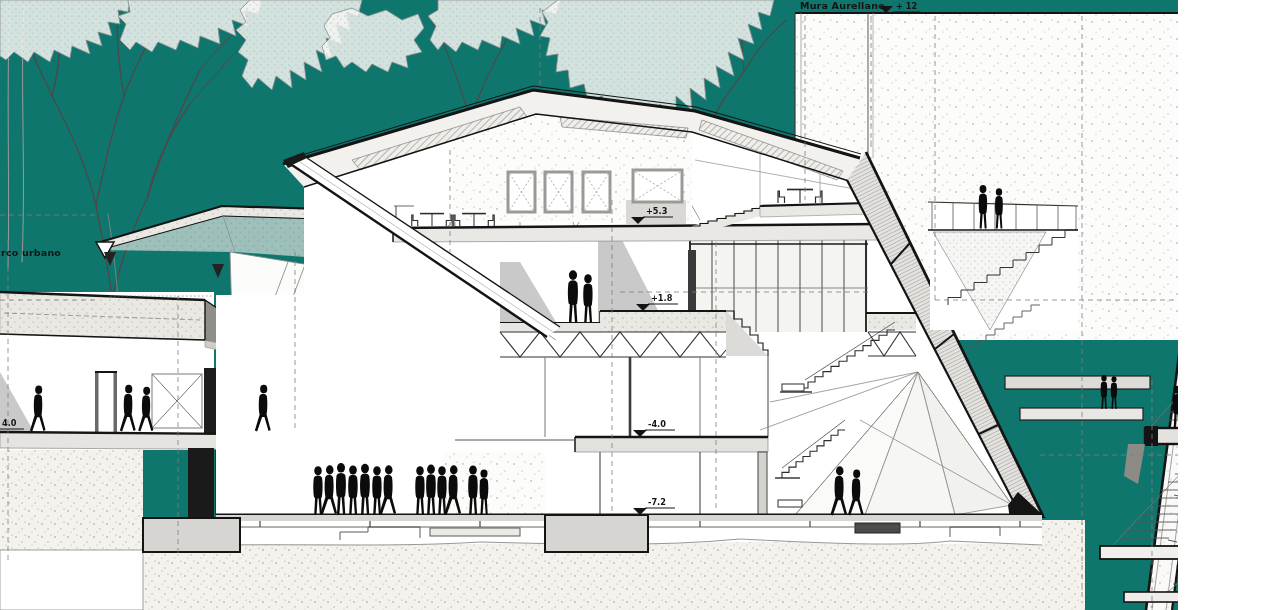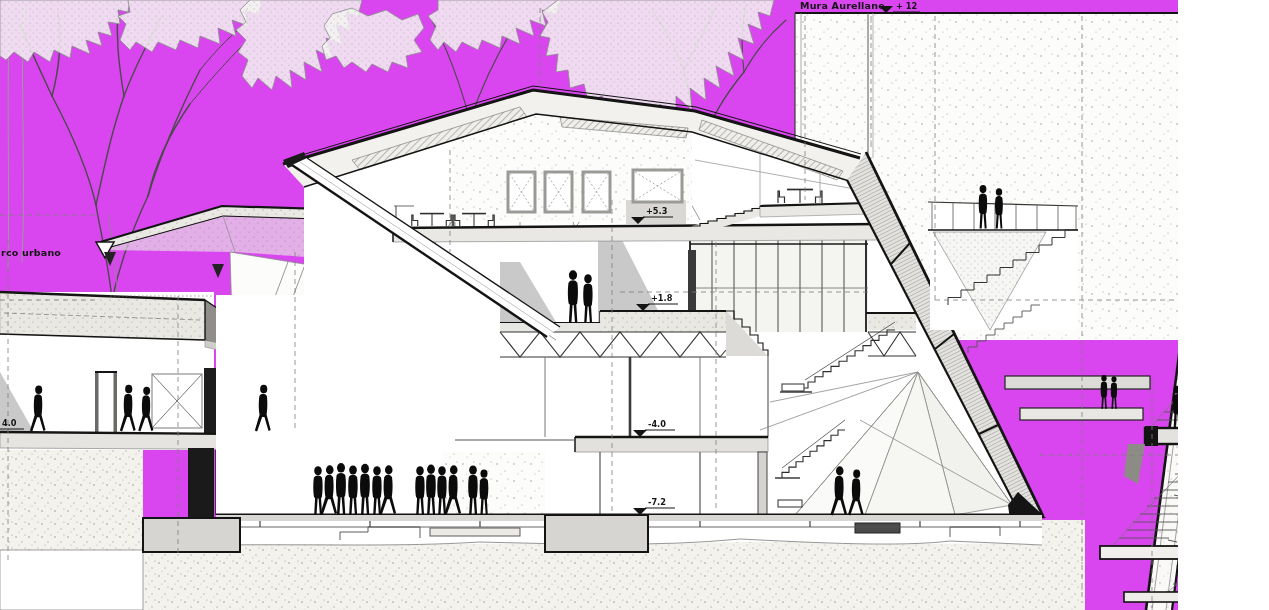--- a/index.html
+++ b/index.html
@@ -1,16 +1,16 @@
 <!DOCTYPE html>
 <html><head>
 <meta charset="utf-8">
 <style>
   html,body{margin:0;padding:0;background:#ffffff;}
-  .canvas{position:relative;width:1178px;height:610px;background:#d946ef;overflow:hidden;
+  .canvas{position:relative;width:1178px;height:610px;background:#0f766e;overflow:hidden;
           font-family:"DejaVu Sans",sans-serif;}
   .canvas svg{position:absolute;left:0;top:0;}
   text{font-family:"DejaVu Sans",sans-serif;fill:#141414;}
   .lbl{font-weight:bold;font-size:9.5px;letter-spacing:.2px;}
   .mk{font-weight:bold;font-size:8.2px;}
 </style>
 </head>
 <body>
 
 <div class="canvas">

